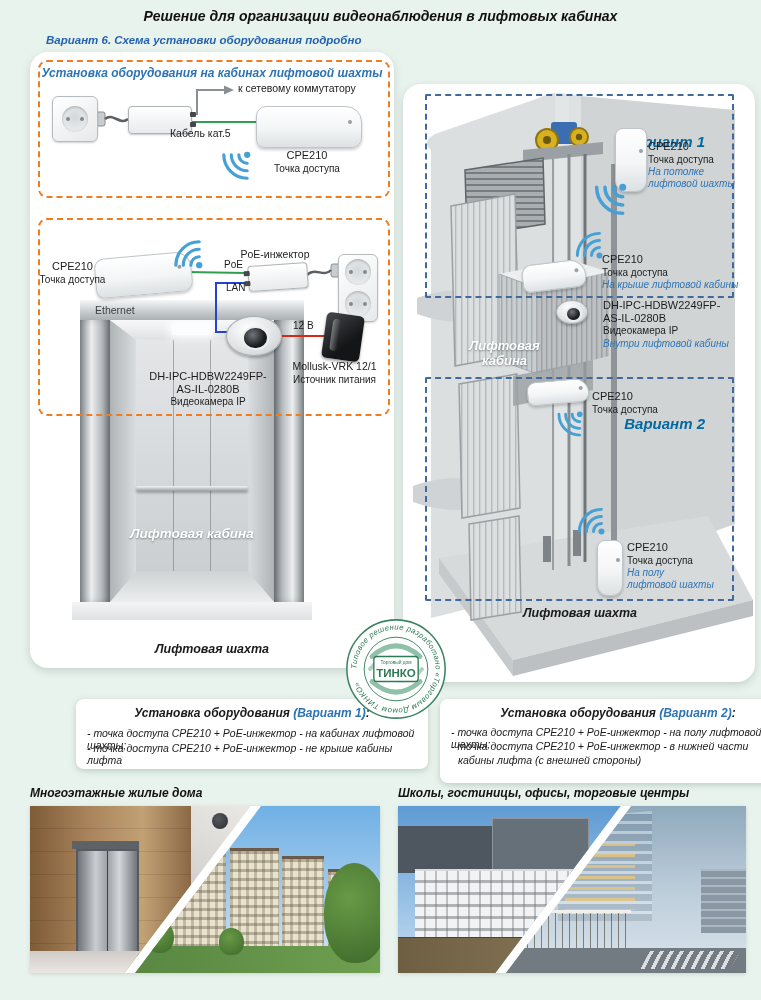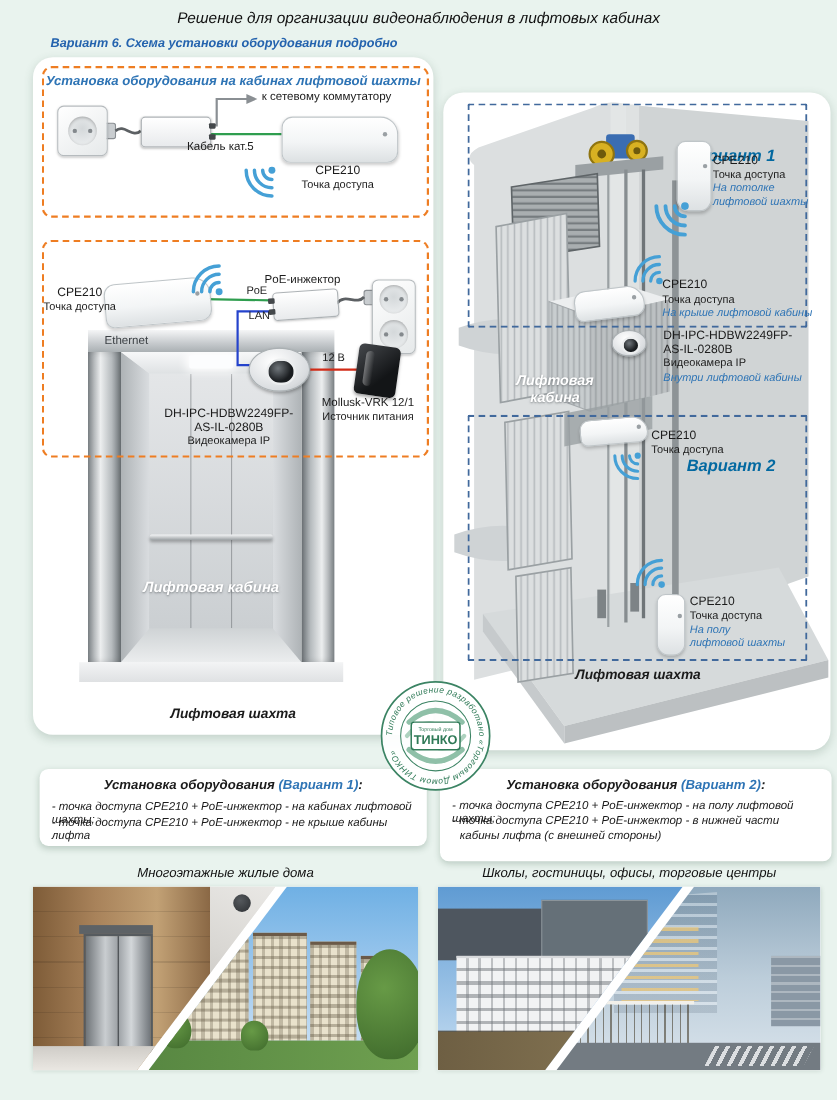--- a/index.html
+++ b/index.html
@@ -1,20 +1,20 @@
 <!DOCTYPE html>
 <html><head>
 <meta charset="utf-8">
 <style>
   html,body{margin:0;padding:0;}
   body{background:#dfe9e3;font-family:"Liberation Sans", sans-serif;}
   .canvas{position:relative;width:761px;height:1000px;background:#e9f3ee;overflow:hidden;margin:0 auto;}
 
   
-  .page-title{position:absolute;left:0;top:8px;width:761px;text-align:center;font-size:14px;font-weight:normal;font-style:italic;color:#111;}
+  .page-title{position:absolute;left:0;top:8px;width:761px;text-align:center;font-size:14px;font-weight:bold;font-style:italic;color:#111;}
   .page-subtitle{position:absolute;left:46px;top:34px;font-size:11.5px;font-weight:bold;font-style:italic;color:#2463ae;}
   .lbl{position:absolute;font-size:10.5px;line-height:12.5px;color:#1c1c1c;z-index:6;}
   .lbl-sm{font-size:10px;}
   .devname{font-size:11px;color:#1c1c1c;}
   .loc{font-size:10px;font-style:italic;color:#2e74b5;line-height:12px;white-space:pre-line;}
   .preline{white-space:pre-line;}
   .center{text-align:center;}
   .right{text-align:right;}
 
   
@@ -68,26 +68,26 @@
   .slab{position:absolute;left:42px;top:550px;width:240px;height:18px;background:linear-gradient(180deg,#f3f4f5,#dfe1e3);z-index:1;}
   .shaft-caption{position:absolute;font-size:12.5px;font-weight:bold;font-style:italic;color:#1b1b1b;z-index:6;}
 
   
   .cables{position:absolute;left:0;top:0;z-index:4;pointer-events:none;}
 
   
   .stamp{position:absolute;left:343px;top:616px;width:106px;height:106px;z-index:10;}
 
   
-  .card{position:absolute;background:#ffffff;border-radius:8px;box-shadow:0 2px 6px rgba(55,90,72,.25);z-index:2;}
+  .card{position:absolute;background:#ffffff;border-radius:8px;box-shadow:0 2px 6px rgba(55,90,72,.25);z-index:2;margin-left:40px;}
   .card .title{position:absolute;top:7px;left:0;right:0;text-align:center;font-size:12px;font-weight:bold;font-style:italic;color:#1b1b1b;}
   .card .title .vblue{color:#2e74b5;}
   .card .line{position:absolute;left:11px;right:4px;font-size:10.5px;font-style:italic;color:#1b1b1b;}
 
-  .photo-caption{position:absolute;font-size:12px;font-weight:normal;font-style:italic;color:#111;text-align:center;z-index:2;}
+  .photo-caption{position:absolute;font-size:12px;font-weight:bold;font-style:italic;color:#111;z-index:2;}
 
   
   .photo{position:absolute;top:806px;height:167px;background:#ffffff;overflow:hidden;z-index:1;box-shadow:0 1px 4px rgba(55,90,72,.2);}
   .photo>.half{position:absolute;inset:0;}
   .ph-lobby{clip-path:polygon(0 0,63% 0,27% 100%,0 100%);background:#e8e6e2;}
   .ph-lobby .wood{position:absolute;left:0;top:0;width:46%;height:100%;background:linear-gradient(90deg,#7e5c38,#a8825a 35%,#c2a175 70%,#8a6845);}
   .ph-lobby .wood::after{content:"";position:absolute;inset:0;background:repeating-linear-gradient(180deg,transparent 0 22px,rgba(0,0,0,.10) 22px 23px);}
   .ph-lobby .hall{position:absolute;left:46%;top:0;width:54%;height:100%;background:linear-gradient(205deg,#f6f5f3,#d9d7d3 55%,#b7b4af);}
   .ph-lobby .edoor{position:absolute;left:13%;top:26%;width:17%;height:62%;background:linear-gradient(90deg,#6f7478,#c9cdd0 30%,#9ca1a5 50%,#d3d7da 70%,#70757a);border:2px solid #565b5f;}
   .ph-lobby .edoor::after{content:"";position:absolute;left:50%;top:0;bottom:0;width:1px;background:#3f4447;}

